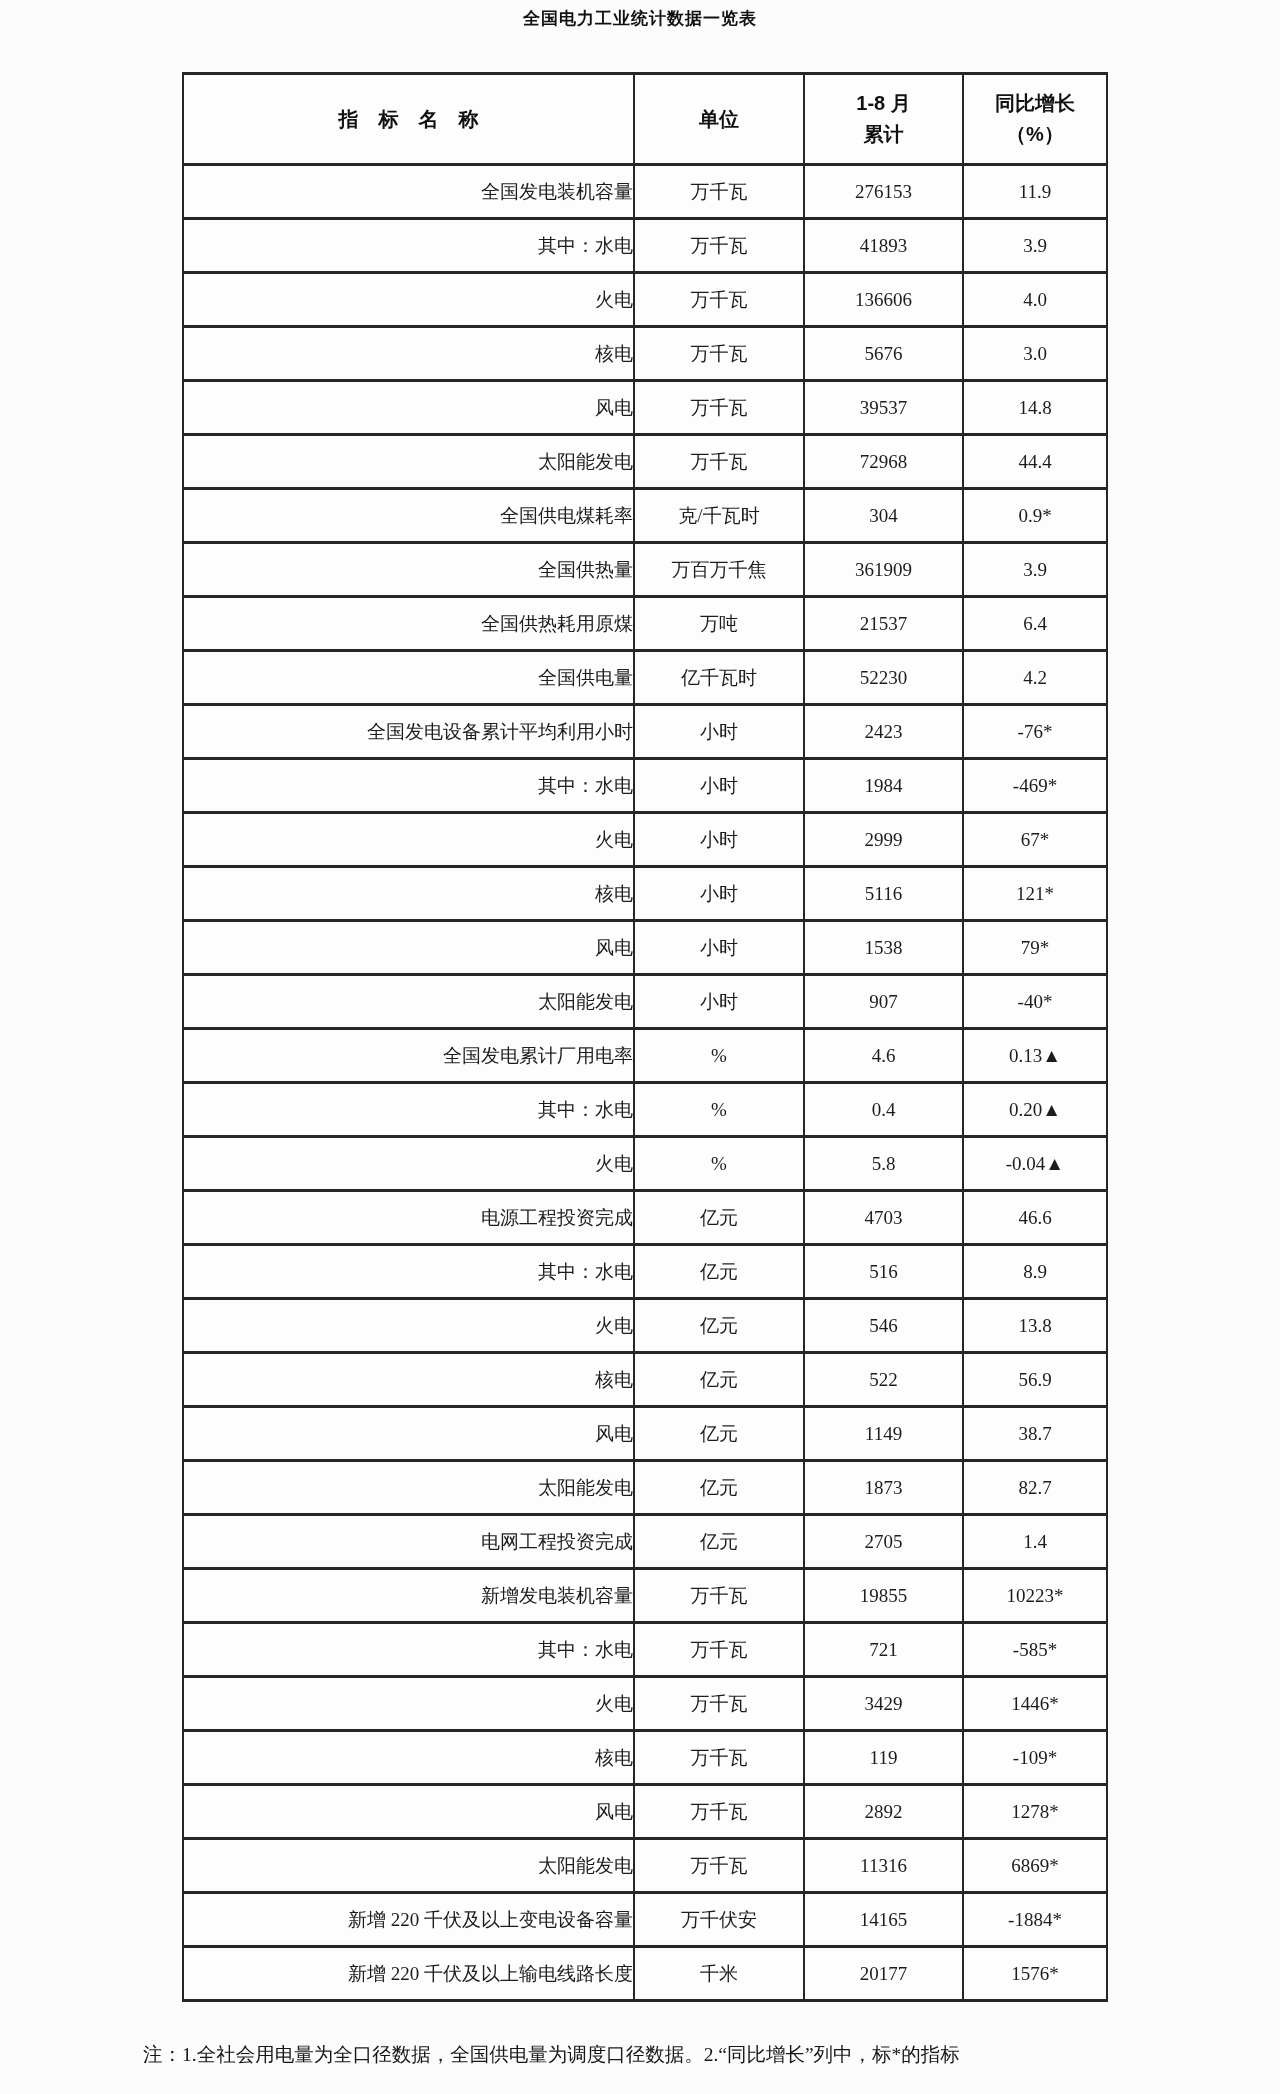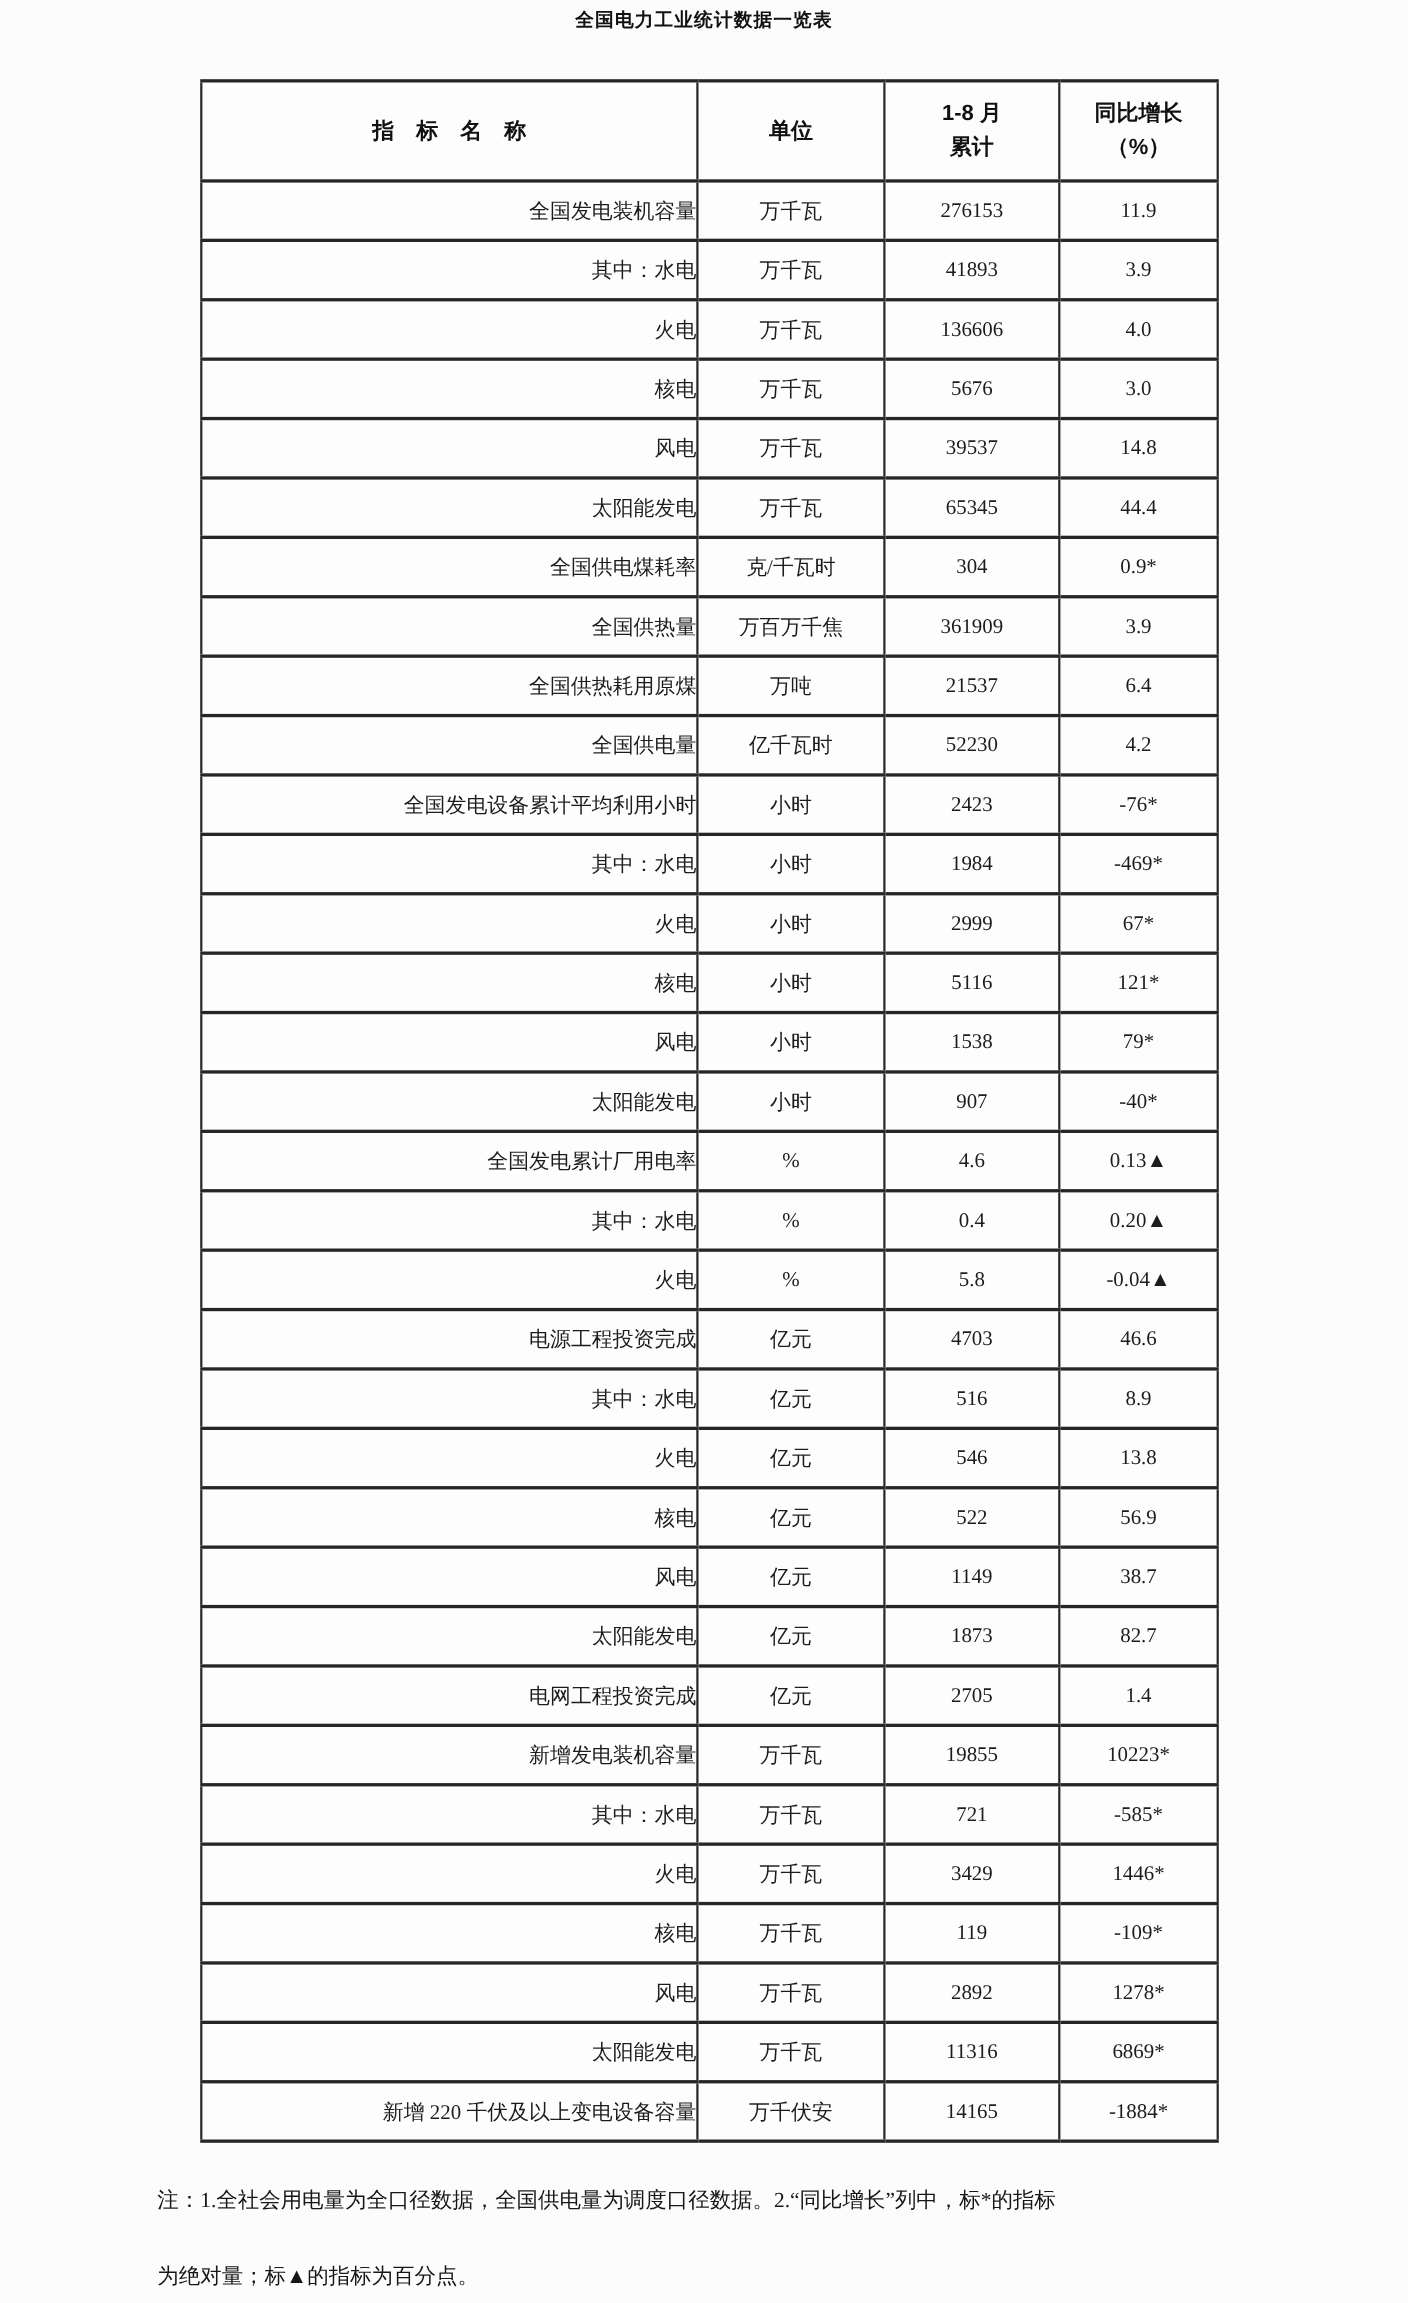--- a/index.html
+++ b/index.html
@@ -132,21 +132,21 @@
   <tr>
     <td class="cell-name indent-2">风电</td>
     <td class="cell-unit">万千瓦</td>
     <td class="cell-value">39537</td>
     <td class="cell-growth">14.8</td>
   </tr>
 
   <tr>
     <td class="cell-name indent-2">太阳能发电</td>
     <td class="cell-unit">万千瓦</td>
-    <td class="cell-value">65345</td>
+    <td class="cell-value">72968</td>
     <td class="cell-growth">44.4</td>
   </tr>
 
   <tr>
     <td class="cell-name indent-0">全国供电煤耗率</td>
     <td class="cell-unit">克/千瓦时</td>
     <td class="cell-value">304</td>
     <td class="cell-growth">0.9*</td>
   </tr>
 
@@ -325,19 +325,25 @@
     <td class="cell-growth">6869*</td>
   </tr>
 
   <tr>
     <td class="cell-name indent-0">新增 220 千伏及以上变电设备容量</td>
     <td class="cell-unit">万千伏安</td>
     <td class="cell-value">14165</td>
     <td class="cell-growth">-1884*</td>
   </tr>
 
+  <tr>
+    <td class="cell-name indent-0">新增 220 千伏及以上输电线路长度</td>
+    <td class="cell-unit">千米</td>
+    <td class="cell-value">20177</td>
+    <td class="cell-growth">1576*</td>
+  </tr>
 </tbody>
 </table>
 
 <div class="notes">
   <div class="note-line">注：1.全社会用电量为全口径数据，全国供电量为调度口径数据。2.“同比增长”列中，标*的指标</div>
   <div class="note-line">为绝对量；标▲的指标为百分点。</div>
 </div>
 
 </body></html>

